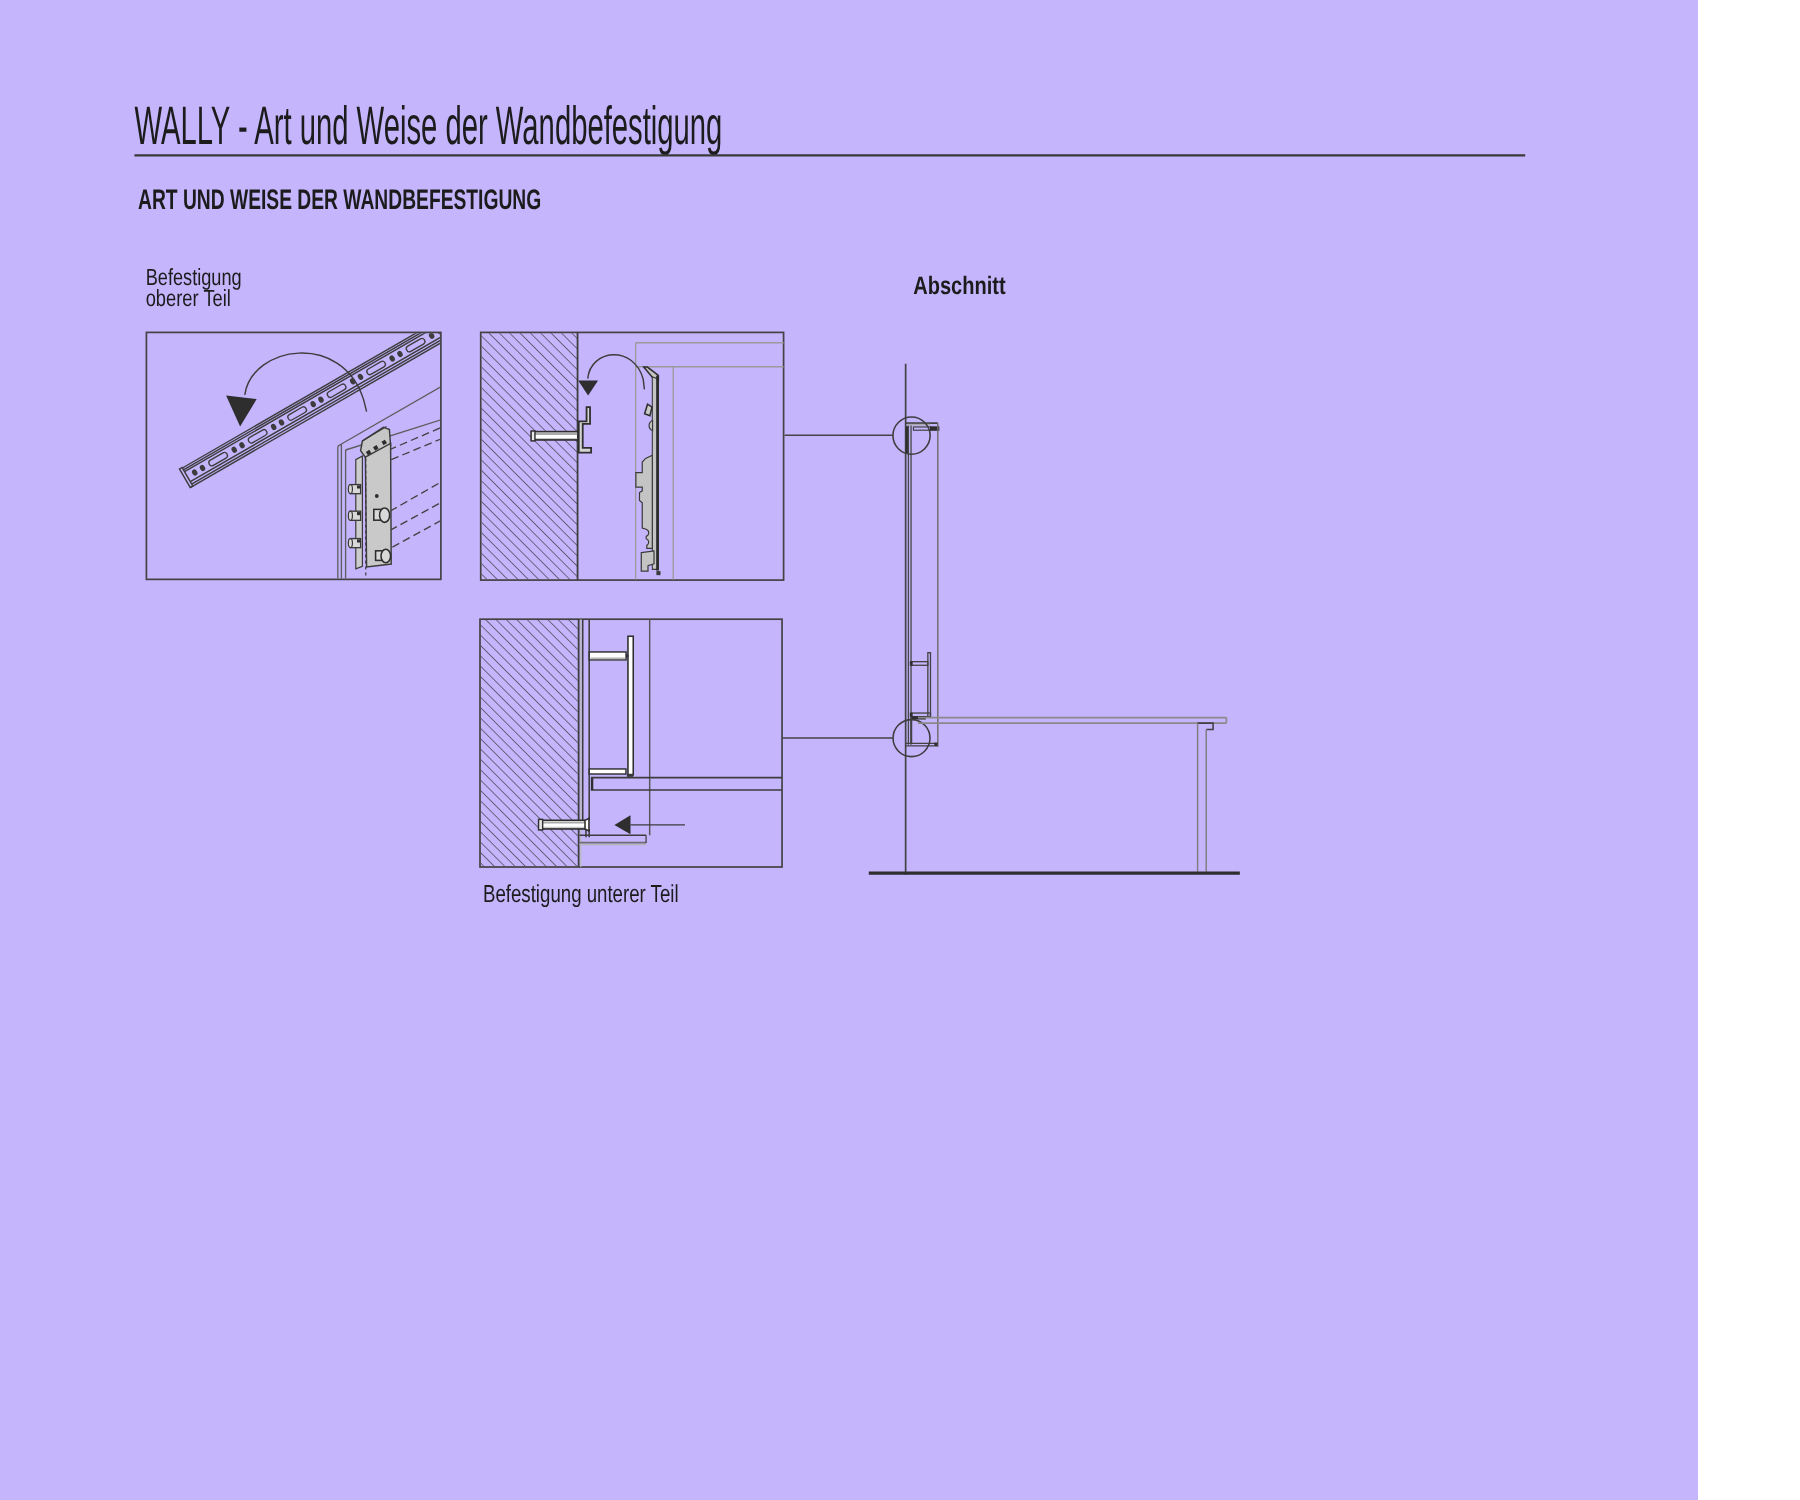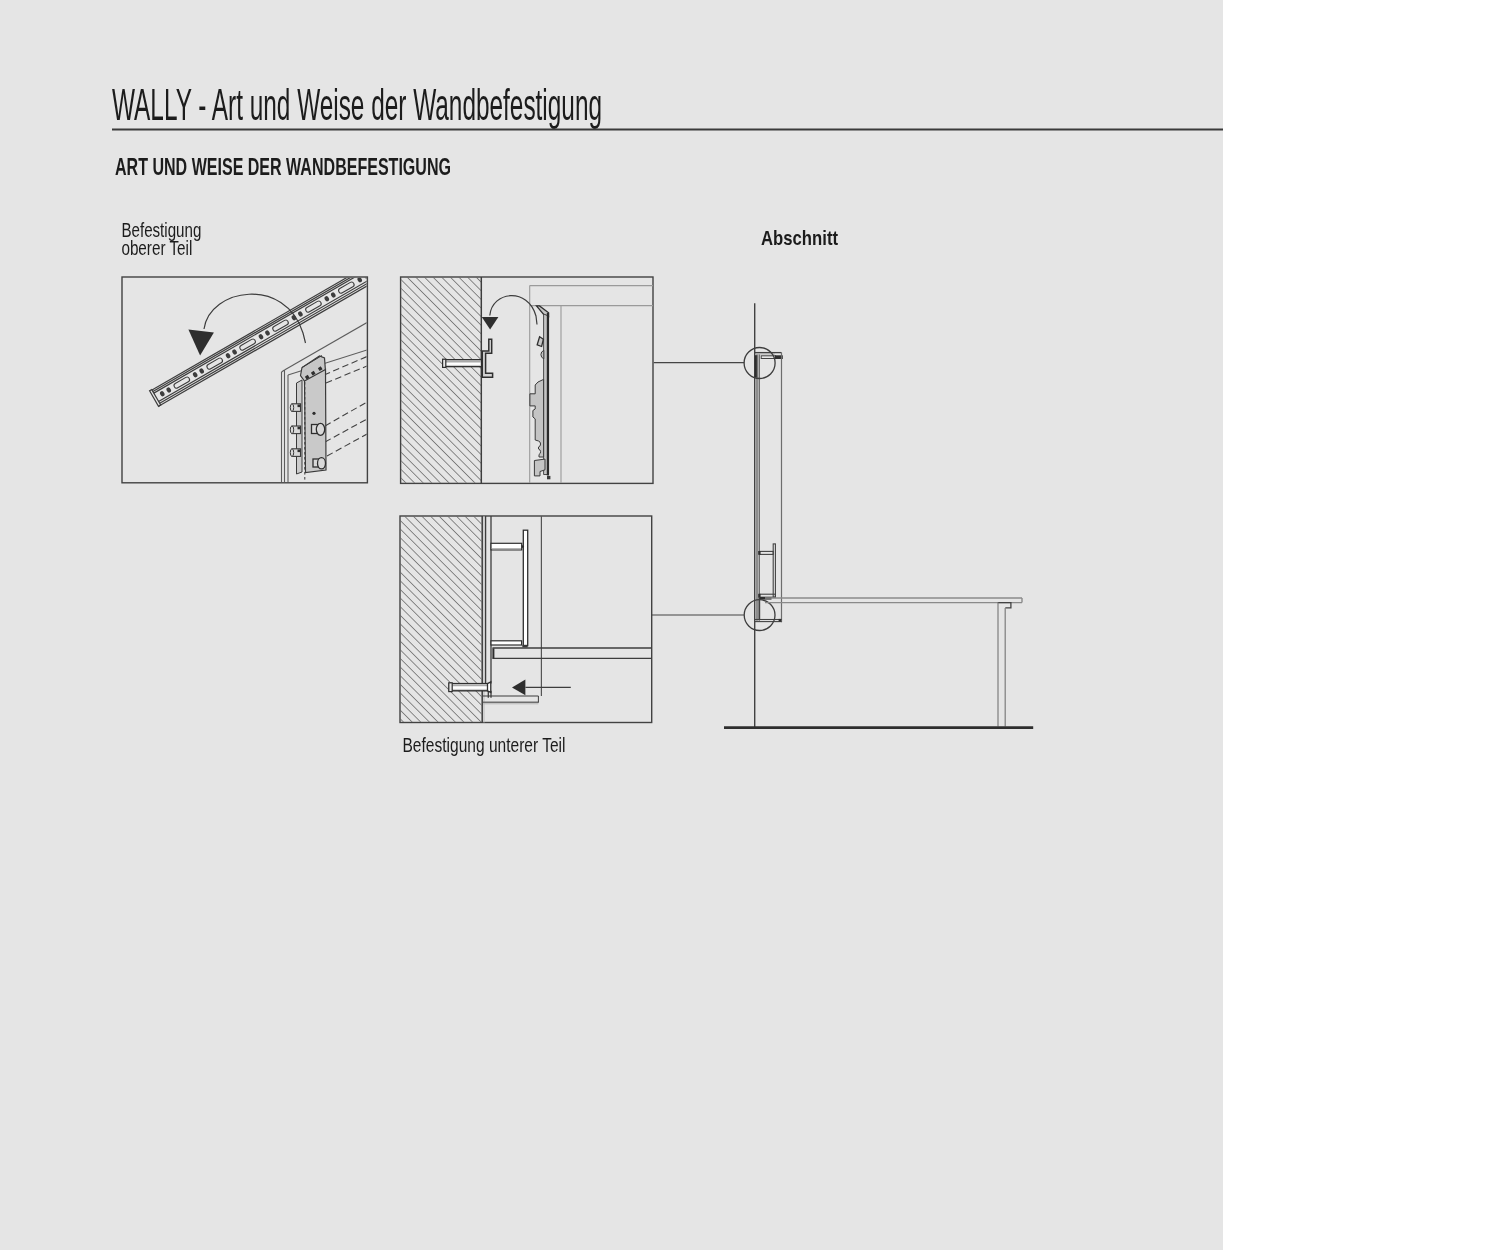--- a/index.html
+++ b/index.html
@@ -1,17 +1,17 @@
 <!DOCTYPE html>
 <html><head>
 <meta charset="utf-8">
 <style>
   html,body{margin:0;padding:0;background:#ffffff;}
-  #page{position:relative;width:1188px;height:1250px;background:#e5e5e5;overflow:hidden;
-        font-family:"Liberation Sans",sans-serif;padding-left:35px;}
+  #page{position:relative;width:1415px;height:1250px;background:#c4b5fd;overflow:hidden;
+        font-family:"Liberation Sans",sans-serif;}
   svg{position:absolute;left:0;top:0;}
   text{font-family:"Liberation Sans",sans-serif;fill:#1c1c1c;}
 </style>
 </head>
 <body>
 <div id="page">
 <svg width="1500" height="1250" viewBox="0 0 1500 1250">
 <defs>
   <pattern id="hatch" patternUnits="userSpaceOnUse" width="6.1" height="6.1" patternTransform="rotate(-45)">
     <line x1="0" y1="0" x2="0" y2="6.1" stroke="#3c3c3c" stroke-width="1.1"></line>

